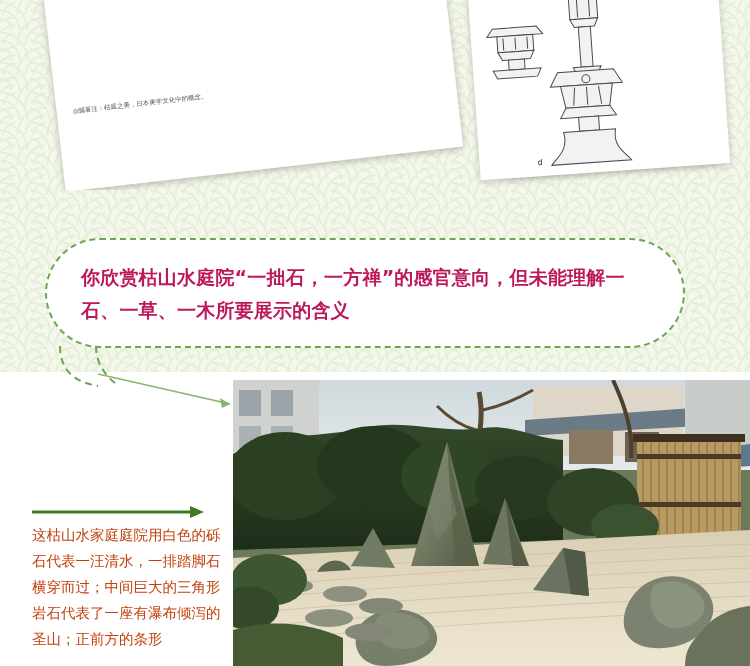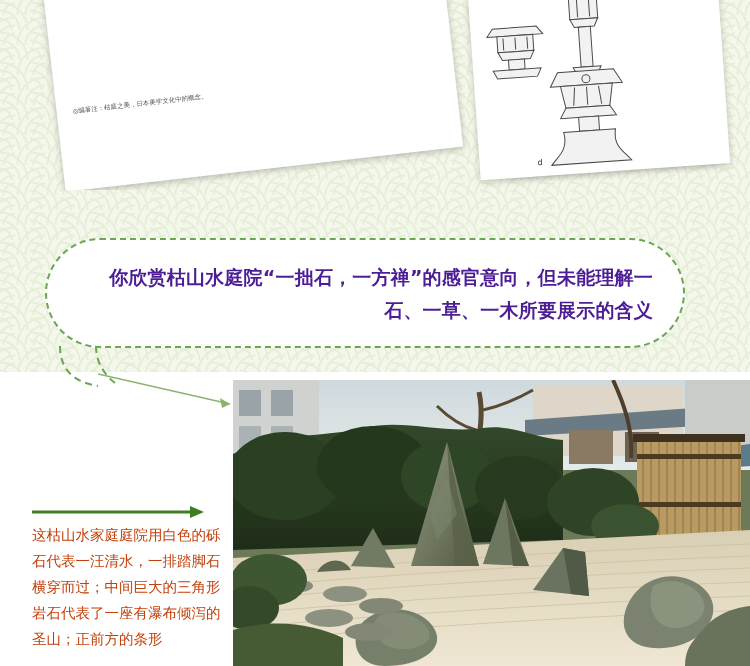--- a/index.html
+++ b/index.html
@@ -125,24 +125,23 @@
     box-sizing: border-box;
   }
   .bubble-text {
     position: absolute;
     left: 34px;
     top: 21px;
     width: 572px;
     font-size: 19px;
     line-height: 33px;
     font-weight: bold;
-    color: #4c1d95;
+    color: #be185d;
     letter-spacing: 0.2px;
     font-family: "DejaVu Sans", sans-serif;
-    text-align: right;
   }
   
   .bubble-tail {
     position: absolute;
     left: 58px;
     top: 344px;
     width: 60px;
     height: 42px;
   }
   .bubble-tail svg { display: block; }

